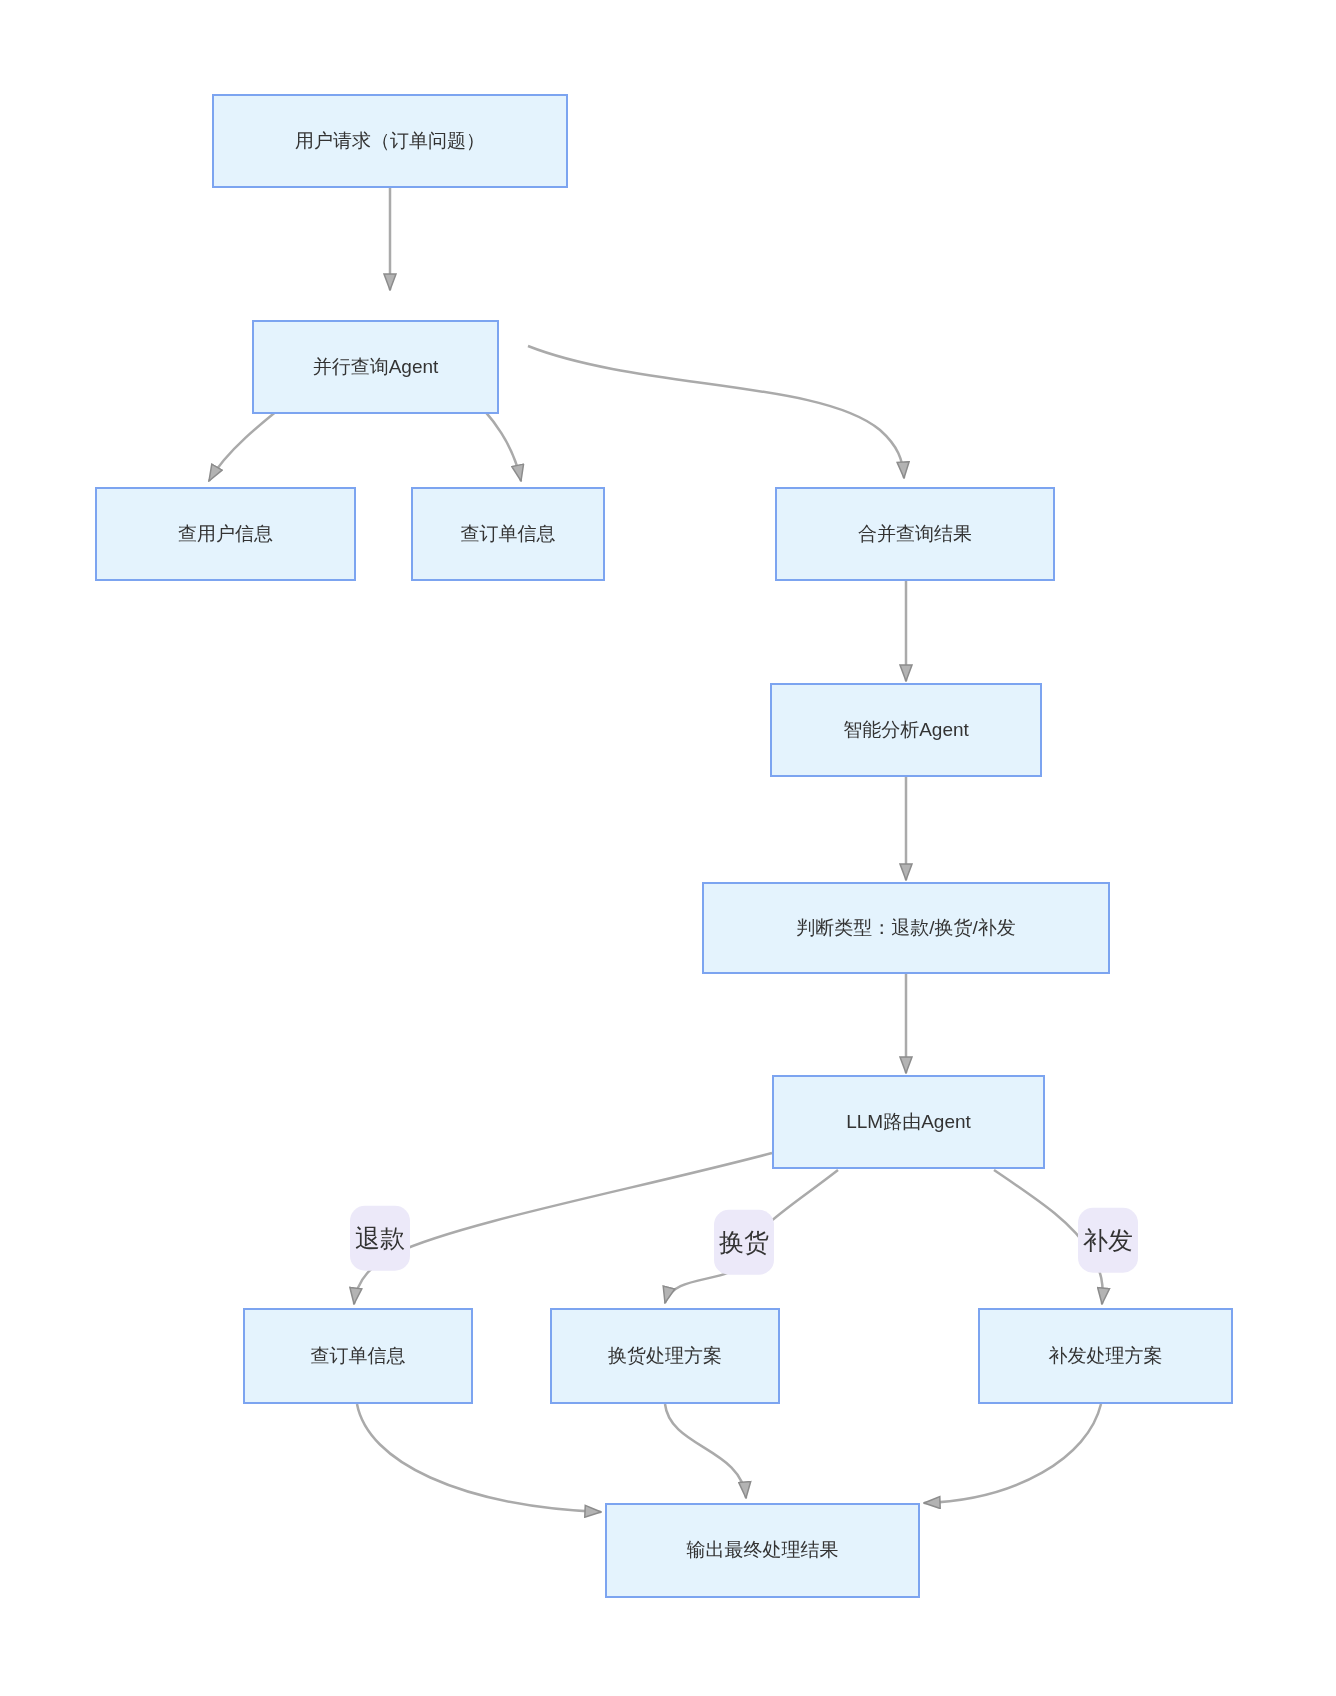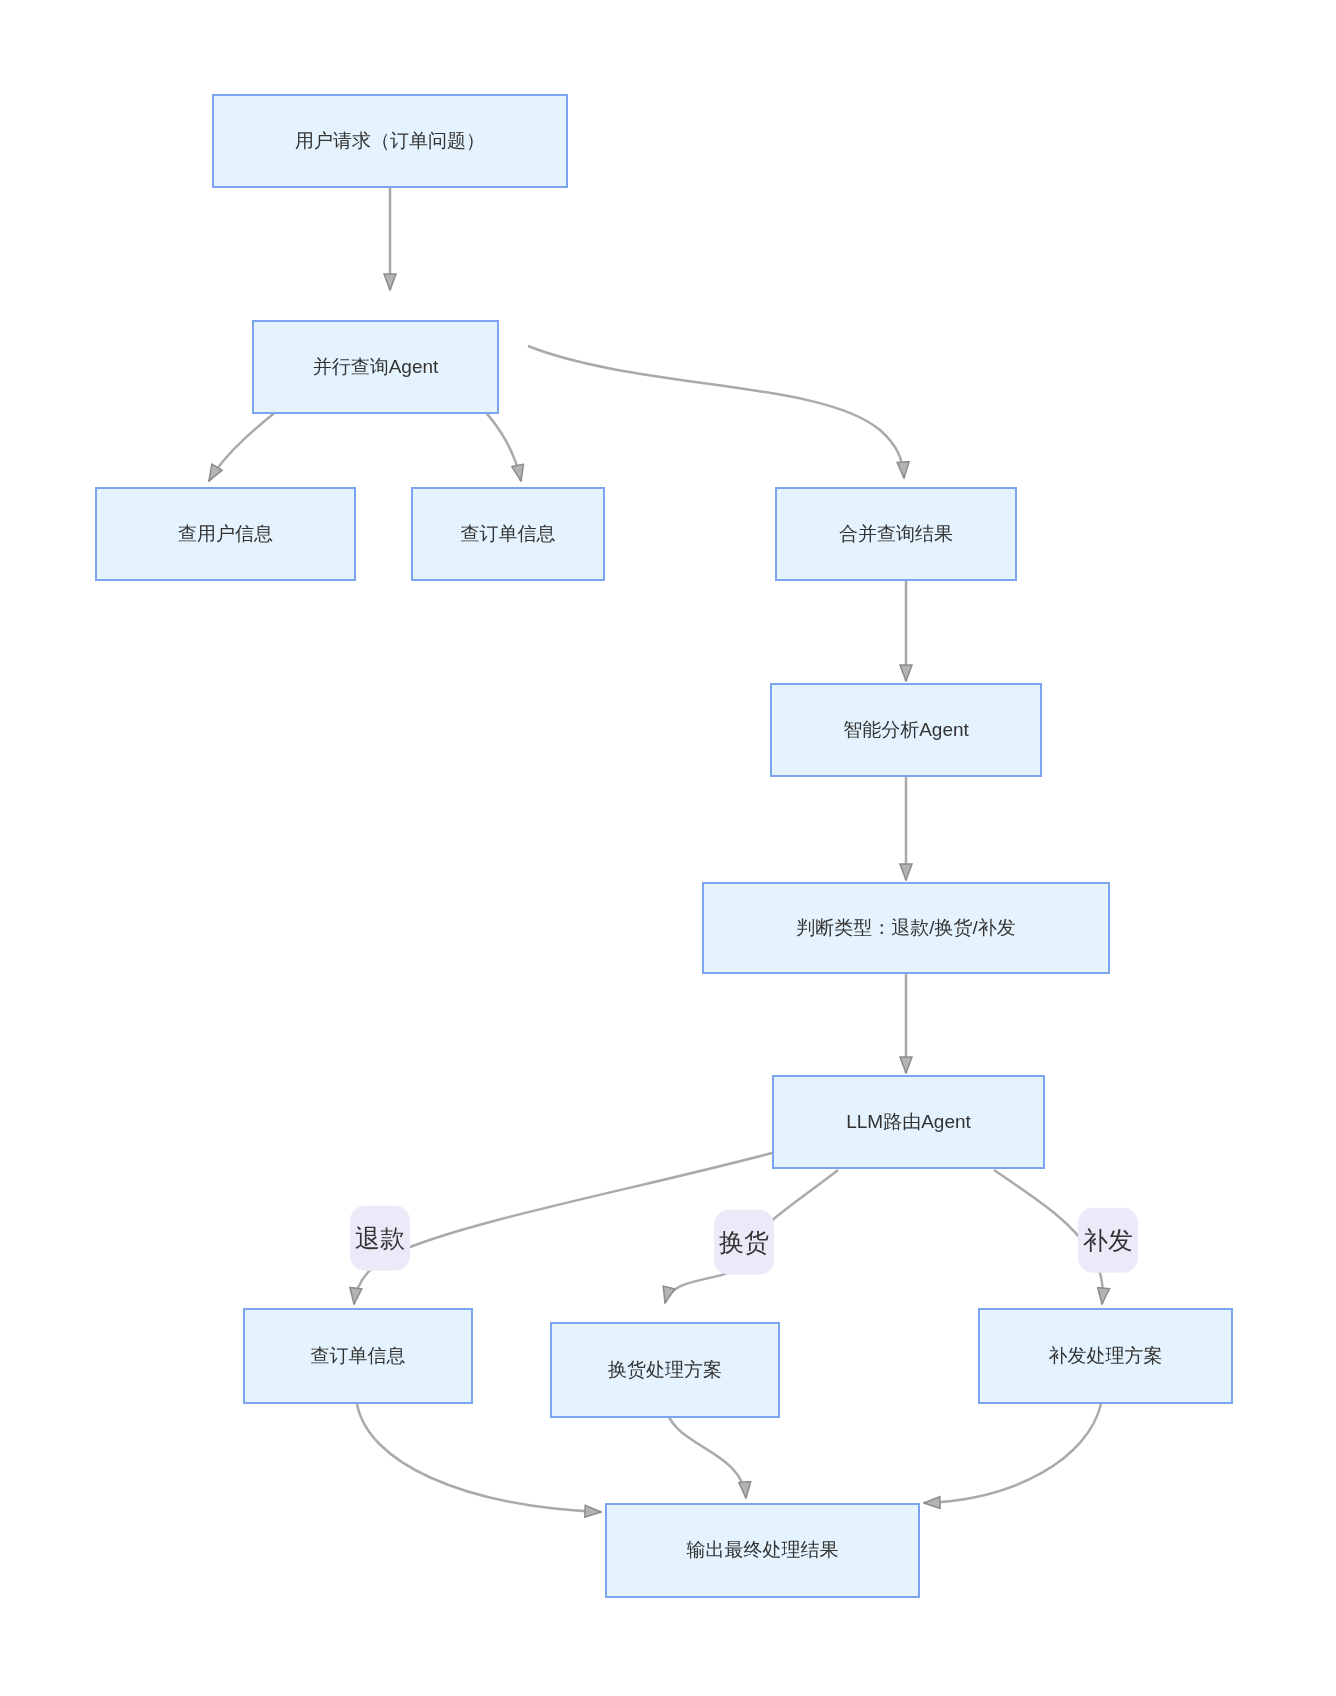--- a/index.html
+++ b/index.html
@@ -76,26 +76,26 @@
         <path class="edge" d="M 357,1404 C 368,1462 460,1506 601,1512" marker-end="url(#arrowhead)"></path>
         <path class="edge" d="M 665,1404 C 670,1448 742,1448 746,1498" marker-end="url(#arrowhead)"></path>
         <path class="edge" d="M 1101,1404 C 1088,1458 1016,1500 924,1503" marker-end="url(#arrowhead)"></path>
       </g>
   </svg>
   <div id="node-layer">
       <div class="node" style="left: 212px; top: 94px; width: 356px; height: 94px;">用户请求（订单问题）</div>
       <div class="node" style="left: 252px; top: 292px; width: 247px; height: 94px; margin-top: 28px;">并行查询Agent</div>
       <div class="node" style="left: 95px; top: 487px; width: 261px; height: 94px;">查用户信息</div>
       <div class="node" style="left: 411px; top: 487px; width: 194px; height: 94px;">查订单信息</div>
-      <div class="node" style="left: 775px; top: 487px; width: 242px; height: 94px;">合并查询结果</div>
+      <div class="node" style="left: 775px; top: 487px; width: 280px; height: 94px;">合并查询结果</div>
       <div class="node" style="left: 770px; top: 683px; width: 272px; height: 94px;">智能分析Agent</div>
       <div class="node" style="left: 702px; top: 882px; width: 408px; height: 92px;">判断类型：退款/换货/补发</div>
       <div class="node" style="left: 772px; top: 1075px; width: 273px; height: 94px;">LLM路由Agent</div>
       <div class="node" style="left: 243px; top: 1308px; width: 230px; height: 96px;">查订单信息</div>
-      <div class="node" style="left: 550px; top: 1308px; width: 230px; height: 96px; margin-top: 14px;">换货处理方案</div>
+      <div class="node" style="left: 550px; top: 1308px; width: 230px; height: 96px;">换货处理方案</div>
       <div class="node" style="left: 978px; top: 1308px; width: 255px; height: 96px;">补发处理方案</div>
       <div class="node" style="left: 605px; top: 1503px; width: 315px; height: 95px;">输出最终处理结果</div>
     </div>
   <div id="label-layer">
       <div class="edge-label" style="left: 380px; top: 1238px;">退款</div>
       <div class="edge-label" style="left: 744px; top: 1242px;">换货</div>
       <div class="edge-label" style="left: 1108px; top: 1240px;">补发</div>
     </div>
 </div>
 

